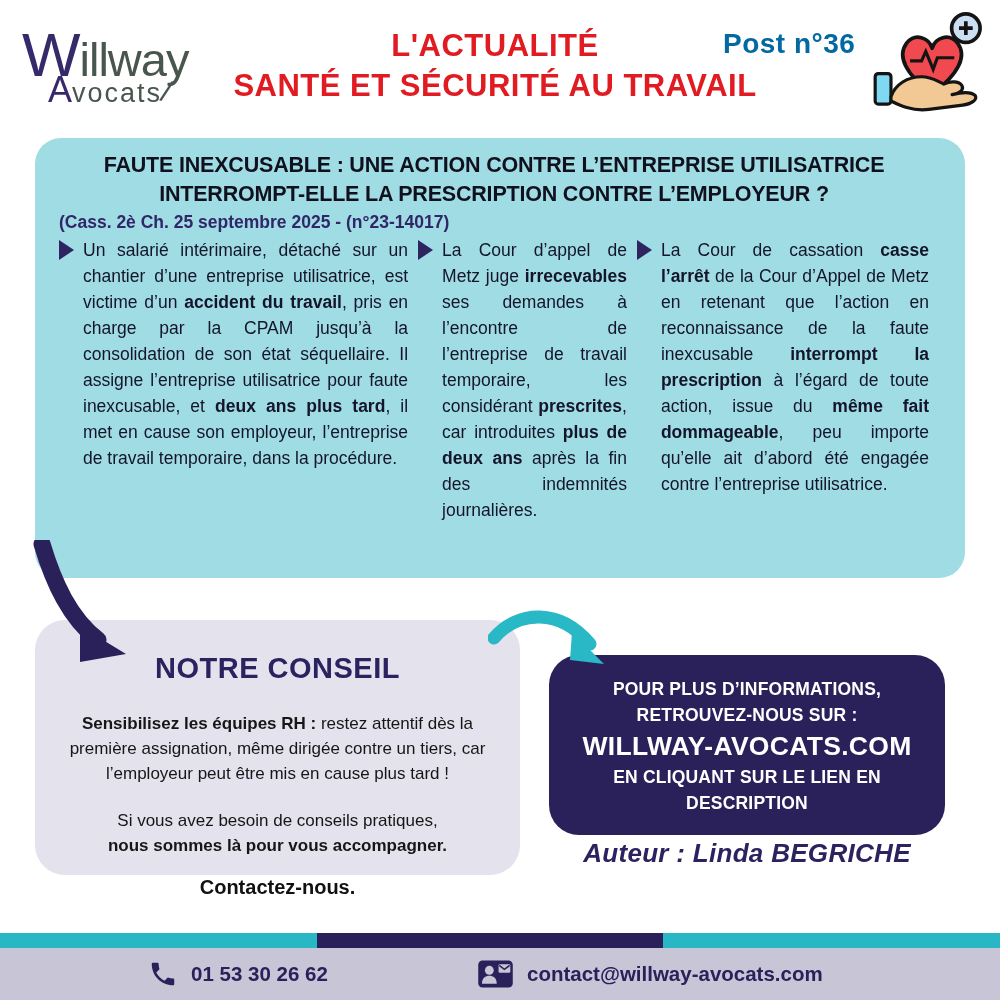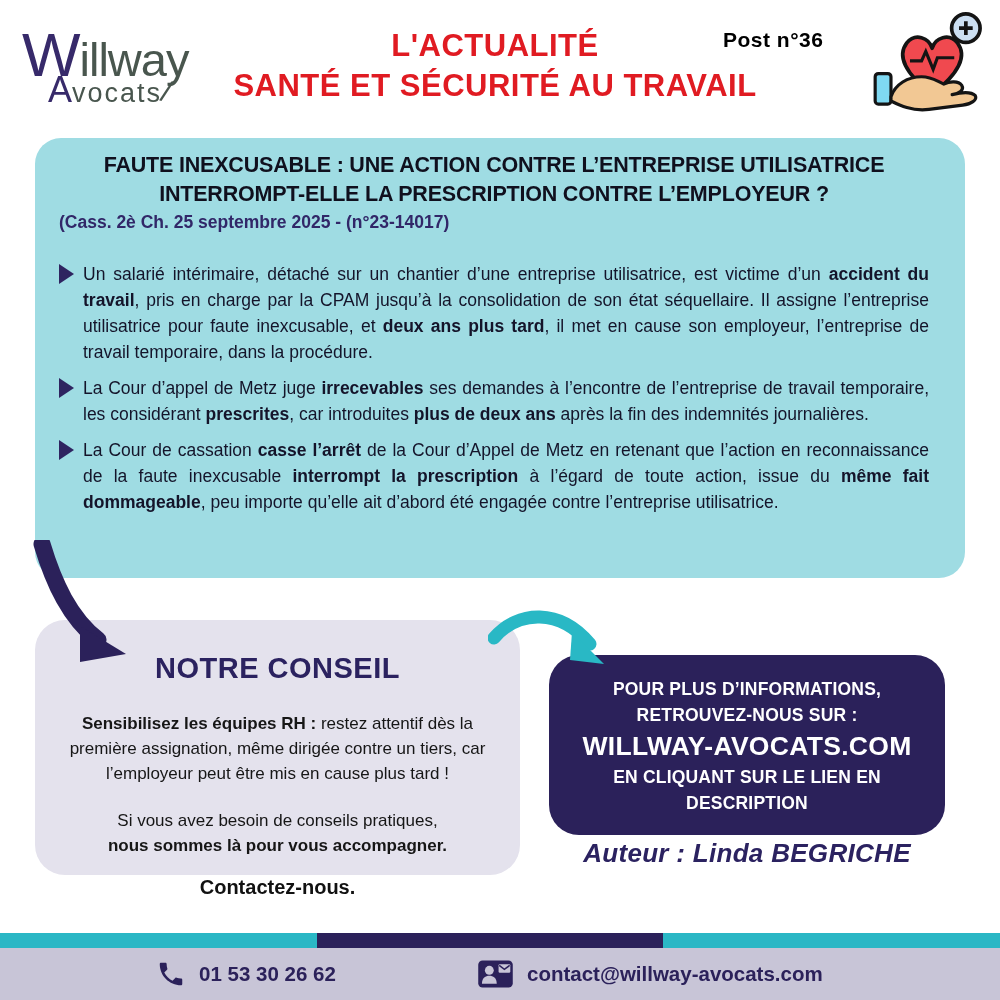--- a/index.html
+++ b/index.html
@@ -8,28 +8,28 @@
 
   
   .logo{position:absolute;left:22px;top:24px;width:210px;line-height:1;}
   .logo-line1{font-size:47px;font-weight:400;color:#49564e;letter-spacing:-1px;}
   .logo-w{font-size:62px;color:#372a6a;font-weight:400;}
   .logo-line2{margin-top:-14px;margin-left:26px;font-size:27px;color:#49564e;letter-spacing:2px;}
   .logo-a{color:#372a6a;font-size:36px;letter-spacing:0;}
   .logo-slash{display:inline-block;transform:rotate(18deg);color:#49564e;font-size:30px;}
 
   .main-title{position:absolute;left:190px;top:26px;width:610px;text-align:center;color:#e01b22;font-weight:bold;font-size:31px;line-height:40px;letter-spacing:.5px;}
-  .post-no{position:absolute;left:723px;top:28px;font-size:21px;font-weight:bold;color:#000000;letter-spacing:.5px;}
+  .post-no{position:absolute;left:723px;top:28px;font-size:28px;font-weight:bold;color:#0369a1;letter-spacing:.5px;}
   .heart-icon{position:absolute;left:872px;top:10px;width:116px;height:106px;}
 
   
   .case-card{position:absolute;left:35px;top:138px;width:930px;height:440px;background:#9fdce3;border-radius:26px;box-sizing:border-box;padding:13px 36px 0 24px;}
   .case-title{ text-align:center;font-weight:bold;color:#10101e;font-size:21.5px;line-height:29px;letter-spacing:-0.2px;}
   .case-ref{font-weight:bold;color:#312768;font-size:17.5px;margin-top:3px;}
-  .bullets{margin-top:28px;display:flex;flex-direction:column;gap:10px;}
+  .bullets{margin-top:4px;display:flex;flex-direction:row;gap:10px;}
   .bullet{display:flex;align-items:flex-start;}
   .bullet-arrow{flex:0 0 15px;margin-top:3px;}
   .bullet-text{flex:1;margin-left:9px;color:#14142a;font-size:17.5px;line-height:26px;text-align:justify;}
 
   
   .navy-arrow{position:absolute;left:28px;top:540px;width:108px;height:128px;z-index:3;}
   .teal-arrow{position:absolute;left:488px;top:606px;width:138px;height:72px;z-index:3;}
 
   
   .conseil-card{position:absolute;left:35px;top:620px;width:485px;height:255px;background:#e4e2ed;border-radius:30px;box-sizing:border-box;padding:18px 20px 0 20px;text-align:center;}
@@ -44,21 +44,21 @@
   .info-site{font-size:26.5px;line-height:36px;letter-spacing:.3px;}
   .author{position:absolute;left:549px;top:838px;width:396px;text-align:center;font-size:26px;font-weight:bold;font-style:italic;color:#2b2260;letter-spacing:.3px;}
 
   
   .footer-stripe{position:absolute;left:0;top:933px;width:1000px;height:15px;display:flex;}
   .stripe-teal-left{width:317px;background:#2ab7c5;}
   .stripe-navy{width:346px;background:#2b215a;}
   .stripe-teal-right{flex:1;background:#2ab7c5;}
   .footer-bar{position:absolute;left:0;top:948px;width:1000px;height:52px;background:#c8c5d7;}
   .footer-item{position:absolute;top:0;height:52px;display:flex;align-items:center;gap:13px;color:#2b215a;font-weight:bold;font-size:20.5px;}
-  .footer-phone{left:156px;}
+  .footer-phone{left:148px;}
   .footer-email{left:477px;}
 </style>
 </head>
 <body>
 
 <div class="page">
 
   <div class="logo">
     <div class="logo-line1"><span class="logo-w">W</span><span>illway</span></div>
     <div class="logo-line2"><span class="logo-a">A</span><span>vocats</span><span class="logo-slash">/</span></div>

